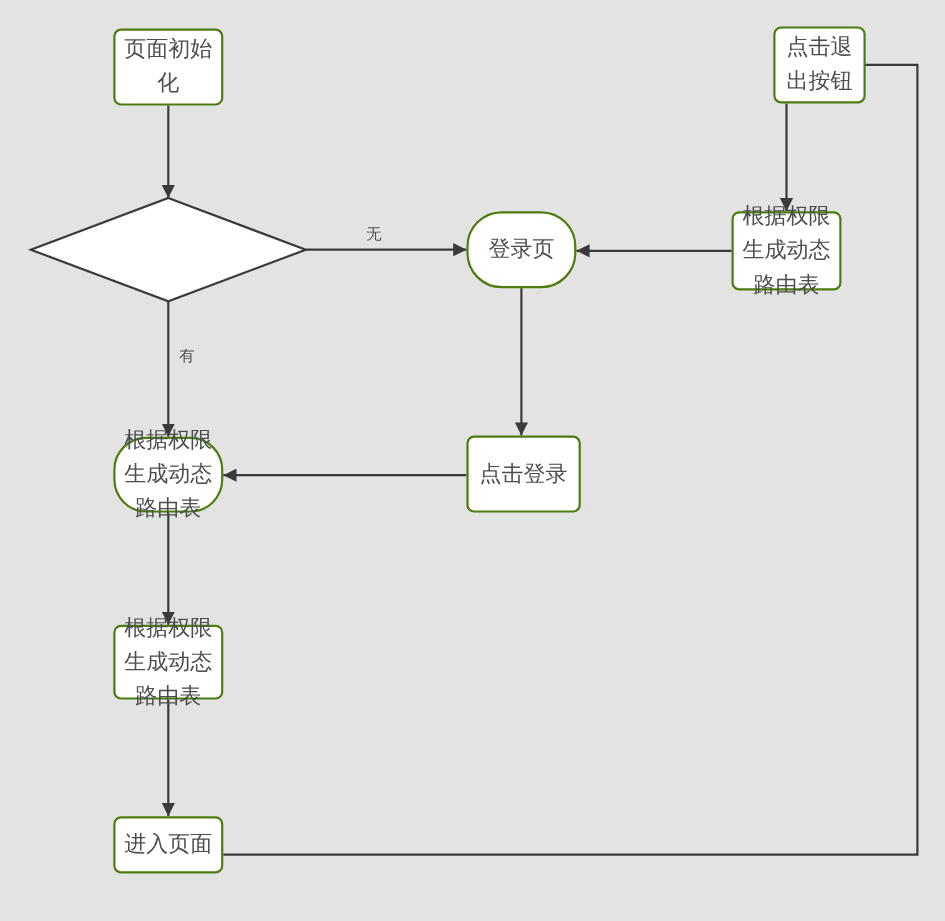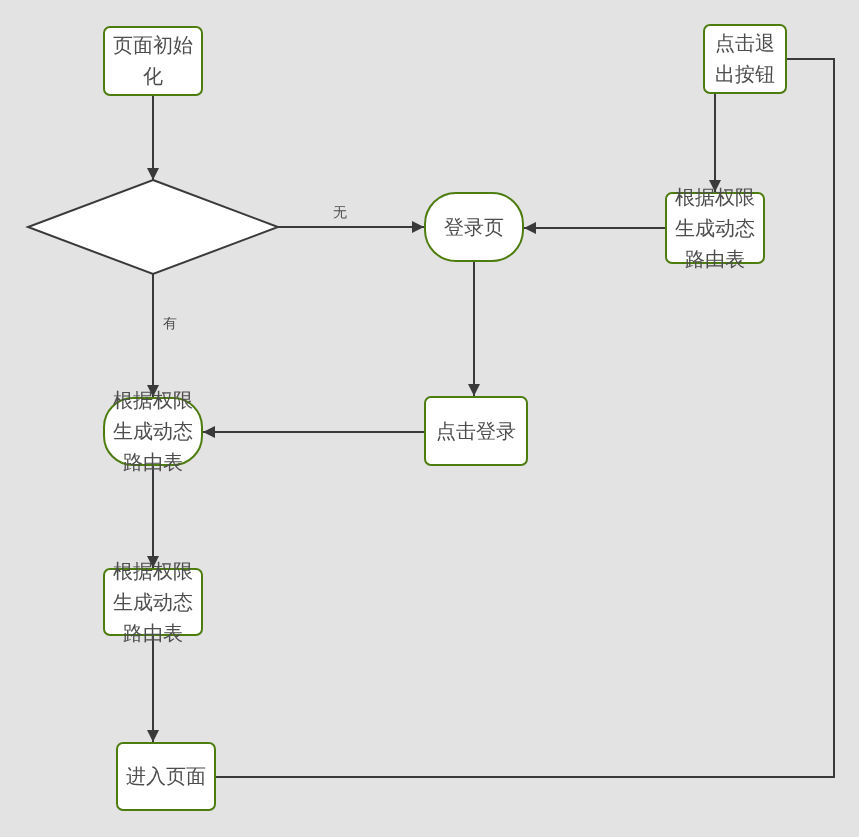--- a/index.html
+++ b/index.html
@@ -90,15 +90,15 @@
   <div class="node" style="left:703px; top:24px; width:84px; height:70px;">点击退出按钮</div>
 
   <div class="node" style="left:665px; top:192px; width:100px; height:72px;">根据权限生成动态路由表</div>
 
   <div class="node" style="left:103px; top:397px; width:100px; height:69px;border-radius:30px;">根据权限生成动态路由表</div>
 
   <div class="node" style="left:424px; top:396px; width:104px; height:70px;">点击登录</div>
 
   <div class="node" style="left:103px; top:568px; width:100px; height:68px;">根据权限生成动态路由表</div>
 
-  <div class="node" style="left:116px; top:742px; width:100px; height:69px;font-family:Liberation Serif, serif;">进入页面</div>
+  <div class="node" style="left:103px; top:742px; width:100px; height:52px;font-family:Liberation Serif, serif;">进入页面</div>
 
 </div>
 
 </body></html>

